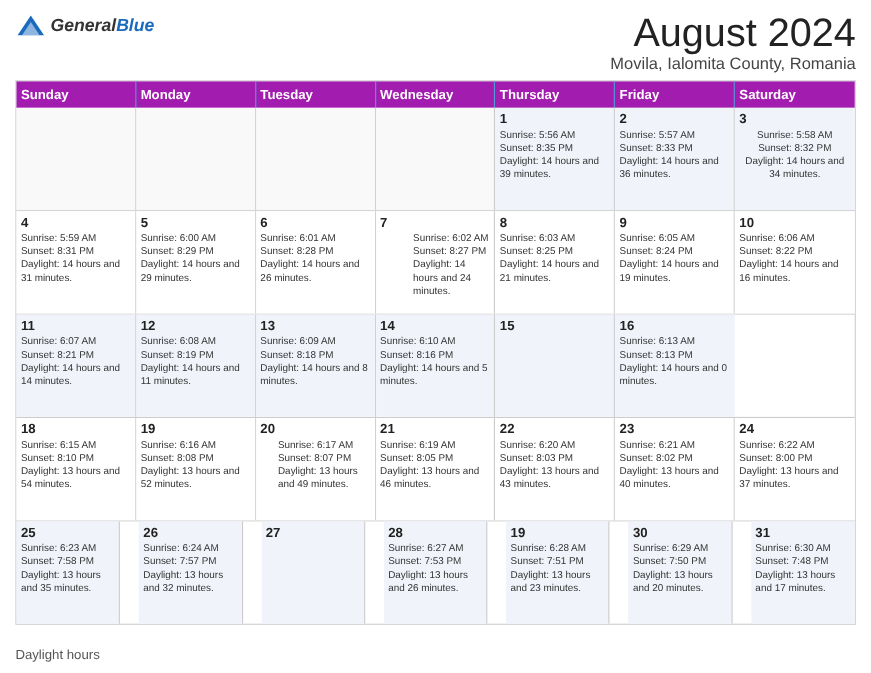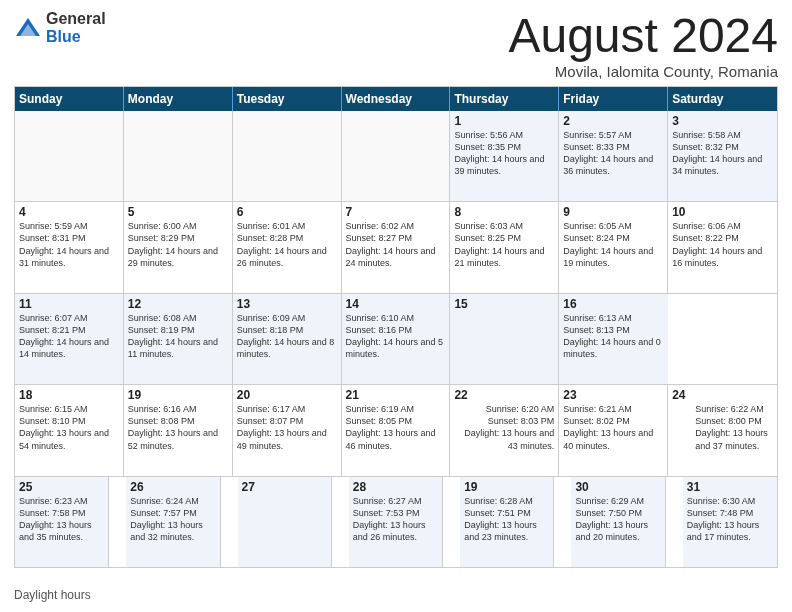--- a/index.html
+++ b/index.html
@@ -23,60 +23,61 @@
       align-items: flex-start;
       margin-bottom: 6px;
     }
     .logo {
       display: flex;
       align-items: center;
       gap: 4px;
     }
     .logo-text {
       display: flex;
-      flex-direction: column;
+      flex-direction: row;
       line-height: 1.1;
+      font-style: italic;
     }
     .logo-general {
       font-size: 16px;
       font-weight: bold;
       color: #333;
     }
     .logo-blue {
       font-size: 16px;
       font-weight: bold;
       color: #1a6bbf;
     }
     .logo-icon {
       width: 28px;
       height: 28px;
     }
     .title-block {
       text-align: right;
     }
     .main-title {
-      font-size: 48px;
+      font-size: 36px;
       font-weight: normal;
       color: #222;
       line-height: 1.1;
     }
     .subtitle {
       font-size: 15px;
       color: #444;
     }
     .calendar {
       flex: 1;
       display: flex;
       flex-direction: column;
       border: 1px solid #ccc;
     }
     .cal-header {
       display: grid;
       grid-template-columns: repeat(7, 1fr);
-      background: #0c4a6e;
+      background: #a21caf;
     }
     .cal-header-cell {
       color: #fff;
       font-size: 12px;
       font-weight: bold;
       padding: 5px 4px;
       text-align: left;
       border-right: 1px solid #5599dd;
     }
     .cal-header-cell:last-child { border-right: none; }
@@ -165,21 +166,21 @@
 Daylight: 14 hours and 39 minutes.</div>
           </div>
           <div class="cal-cell alt-row">
             <span class="day-num">2</span>
             <div class="cell-text" style="white-space: pre-line;">Sunrise: 5:57 AM
 Sunset: 8:33 PM
 Daylight: 14 hours and 36 minutes.</div>
           </div>
           <div class="cal-cell alt-row">
             <span class="day-num">3</span>
-            <div class="cell-text" style="white-space: pre-line;">Sunrise: 5:58 AM
+            <div class="cell-text" style="white-space: pre-line; text-align: center;">Sunrise: 5:58 AM
 Sunset: 8:32 PM
 Daylight: 14 hours and 34 minutes.</div>
           </div>
         </div>
         <div class="cal-row">
           <div class="cal-cell">
             <span class="day-num">4</span>
             <div class="cell-text" style="white-space: pre-line;">Sunrise: 5:59 AM
 Sunset: 8:31 PM
 Daylight: 14 hours and 31 minutes.</div>
@@ -191,21 +192,21 @@
 Daylight: 14 hours and 29 minutes.</div>
           </div>
           <div class="cal-cell">
             <span class="day-num">6</span>
             <div class="cell-text" style="white-space: pre-line;">Sunrise: 6:01 AM
 Sunset: 8:28 PM
 Daylight: 14 hours and 26 minutes.</div>
           </div>
           <div class="cal-cell">
             <span class="day-num">7</span>
-            <div class="cell-text" style="white-space: pre-line;">Sunrise: 6:02 AM
+            <div class="cell-text" style="white-space: pre-line; margin-left: 30px;">Sunrise: 6:02 AM
 Sunset: 8:27 PM
 Daylight: 14 hours and 24 minutes.</div>
           </div>
           <div class="cal-cell">
             <span class="day-num">8</span>
             <div class="cell-text" style="white-space: pre-line;">Sunrise: 6:03 AM
 Sunset: 8:25 PM
 Daylight: 14 hours and 21 minutes.</div>
           </div>
           <div class="cal-cell">
@@ -264,45 +265,45 @@
 Daylight: 13 hours and 54 minutes.</div>
           </div>
           <div class="cal-cell">
             <span class="day-num">19</span>
             <div class="cell-text" style="white-space: pre-line;">Sunrise: 6:16 AM
 Sunset: 8:08 PM
 Daylight: 13 hours and 52 minutes.</div>
           </div>
           <div class="cal-cell">
             <span class="day-num">20</span>
-            <div class="cell-text" style="white-space: pre-line;">Sunrise: 6:17 AM
+            <div class="cell-text" style="white-space: pre-line; margin-left: 16px;">Sunrise: 6:17 AM
 Sunset: 8:07 PM
 Daylight: 13 hours and 49 minutes.</div>
           </div>
           <div class="cal-cell">
             <span class="day-num">21</span>
             <div class="cell-text" style="white-space: pre-line;">Sunrise: 6:19 AM
 Sunset: 8:05 PM
 Daylight: 13 hours and 46 minutes.</div>
           </div>
           <div class="cal-cell">
             <span class="day-num">22</span>
-            <div class="cell-text" style="white-space: pre-line; text-align: right;">Sunrise: 6:20 AM
+            <div class="cell-text" style="white-space: pre-line;">Sunrise: 6:20 AM
 Sunset: 8:03 PM
 Daylight: 13 hours and 43 minutes.</div>
           </div>
           <div class="cal-cell">
             <span class="day-num">23</span>
             <div class="cell-text" style="white-space: pre-line;">Sunrise: 6:21 AM
 Sunset: 8:02 PM
 Daylight: 13 hours and 40 minutes.</div>
           </div>
           <div class="cal-cell">
             <span class="day-num">24</span>
-            <div class="cell-text" style="white-space: pre-line; margin-left: 23px;">Sunrise: 6:22 AM
+            <div class="cell-text" style="white-space: pre-line;">Sunrise: 6:22 AM
 Sunset: 8:00 PM
 Daylight: 13 hours and 37 minutes.</div>
           </div>
         </div>
         <div class="cal-row">
           <div class="cal-cell alt-row">
             <span class="day-num">25</span>
             <div class="cell-text" style="white-space: pre-line;">Sunrise: 6:23 AM
 Sunset: 7:58 PM
 Daylight: 13 hours and 35 minutes.</div>

